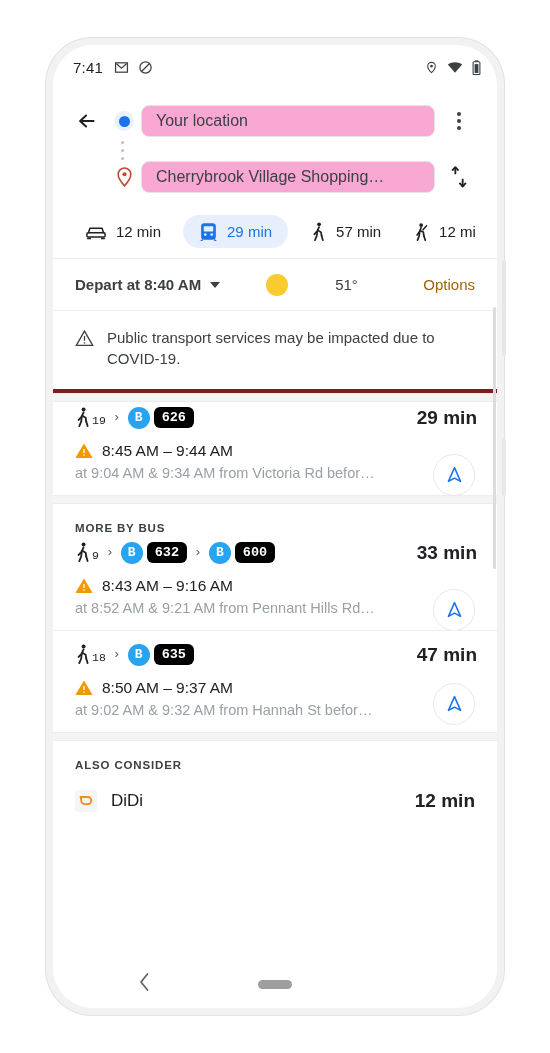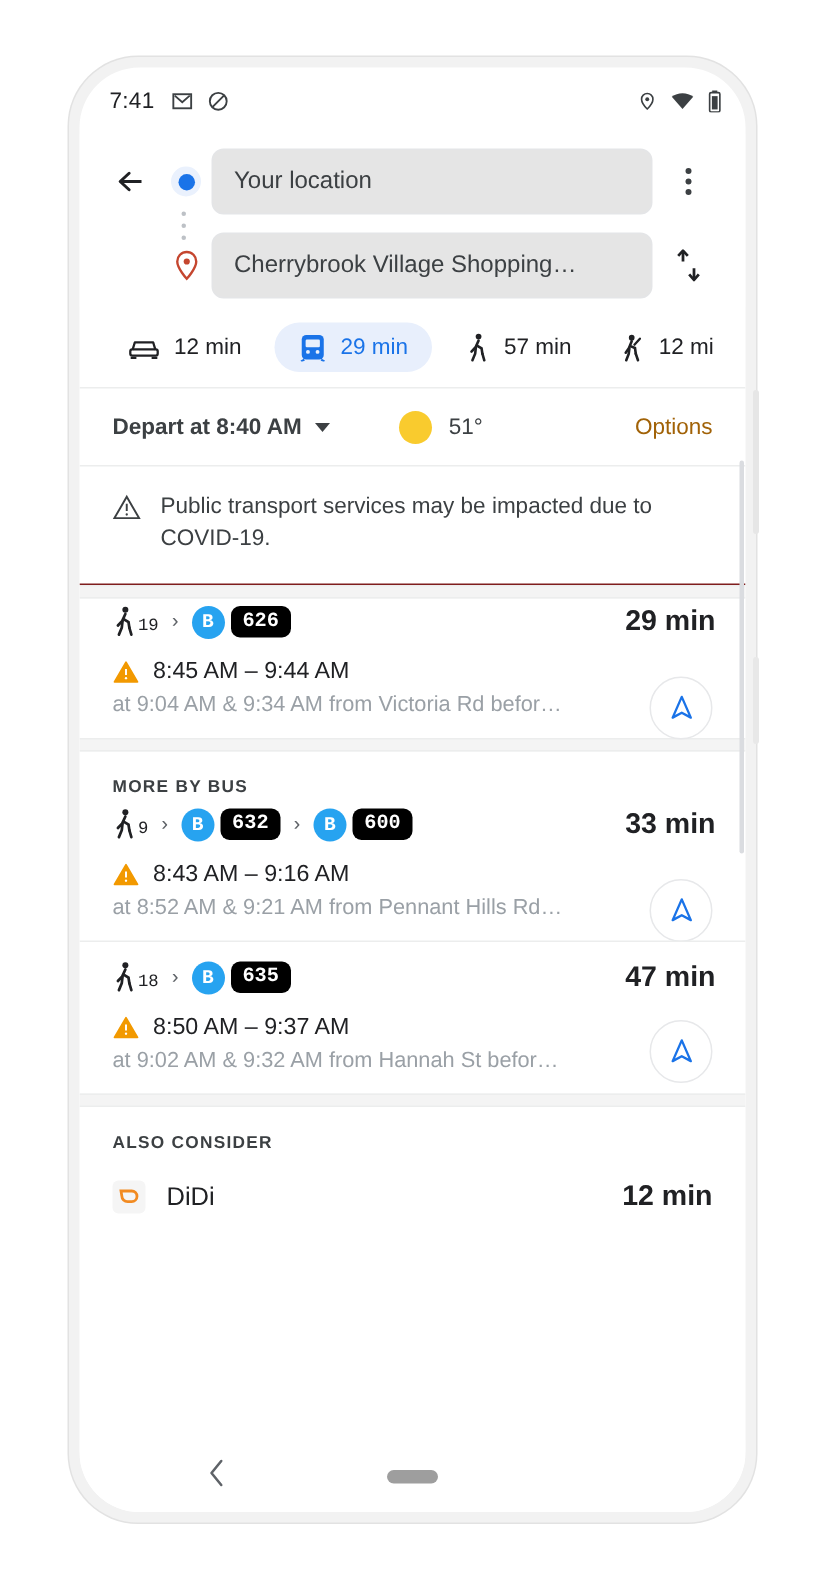--- a/index.html
+++ b/index.html
@@ -87,28 +87,28 @@
     width: 20px; height: 20px; border-radius: 50%;
     background: #eaf1fd;
     display: flex; align-items: center; justify-content: center;
   }
   .dot-origin i {
     width: 11px; height: 11px; border-radius: 50%;
     background: #1a73e8; display: block;
   }
   .field {
     flex: 1;
-    height: 44px;
+    height: 32px;
     border: 1px solid #e4e5e7;
     border-radius: 8px;
     display: flex; align-items: center;
     padding: 0 14px;
     font-size: 16px;
     color: #3c4043;
-    background: #e5e5e5;
+    background: #f9a8d4;
     white-space: nowrap; overflow: hidden;
     cursor: text;
   }
   .trailing-btn {
     width: 48px; flex: 0 0 48px;
     display: flex; align-items: center; justify-content: center;
     cursor: pointer;
   }
   .dots-vert { display: flex; flex-direction: column; gap: 3px; align-items: center; }
   .dots-vert span { width: 4px; height: 4px; border-radius: 50%; background: #3c4043; display: block; }
@@ -150,32 +150,32 @@
   .caret {
     width: 0; height: 0; margin-left: 9px;
     border-left: 5px solid transparent;
     border-right: 5px solid transparent;
     border-top: 6px solid #3c4043;
     display: inline-block;
   }
   .depart-left { display: flex; align-items: center; cursor: pointer; font-weight: bold; }
   .weather { display: flex; align-items: center; gap: 11px; margin-left: 46px; }
   .sun { width: 22px; height: 22px; border-radius: 50%; background: #f9cb2e; display: block; }
-  .temp { font-size: 15px; color: #3c4043; }
+  .temp { font-size: 15px; color: #3c4043; margin-left: 36px; }
   .options {
     margin-left: auto;
     font-size: 15px; color: #a16207;
     cursor: pointer;
   }
 
   
   .notice {
     display: flex; gap: 13px;
     padding: 16px 24px 19px 22px;
-    border-bottom: 1px solid #7f1d1d;
+    border-bottom: 4px solid #7f1d1d;
   }
   .notice-text { font-size: 15px; line-height: 1.42; color: #3c4043; }
 
   
   .thickdiv { height: 9px; background: #f4f4f4; border-top: 1px solid #eceded; border-bottom: 1px solid #eceded; }
 
   .section-head {
     font-size: 11.5px; font-weight: bold; letter-spacing: .85px;
     color: #3c4043; text-transform: uppercase;
     padding: 18px 22px 3px 22px;

